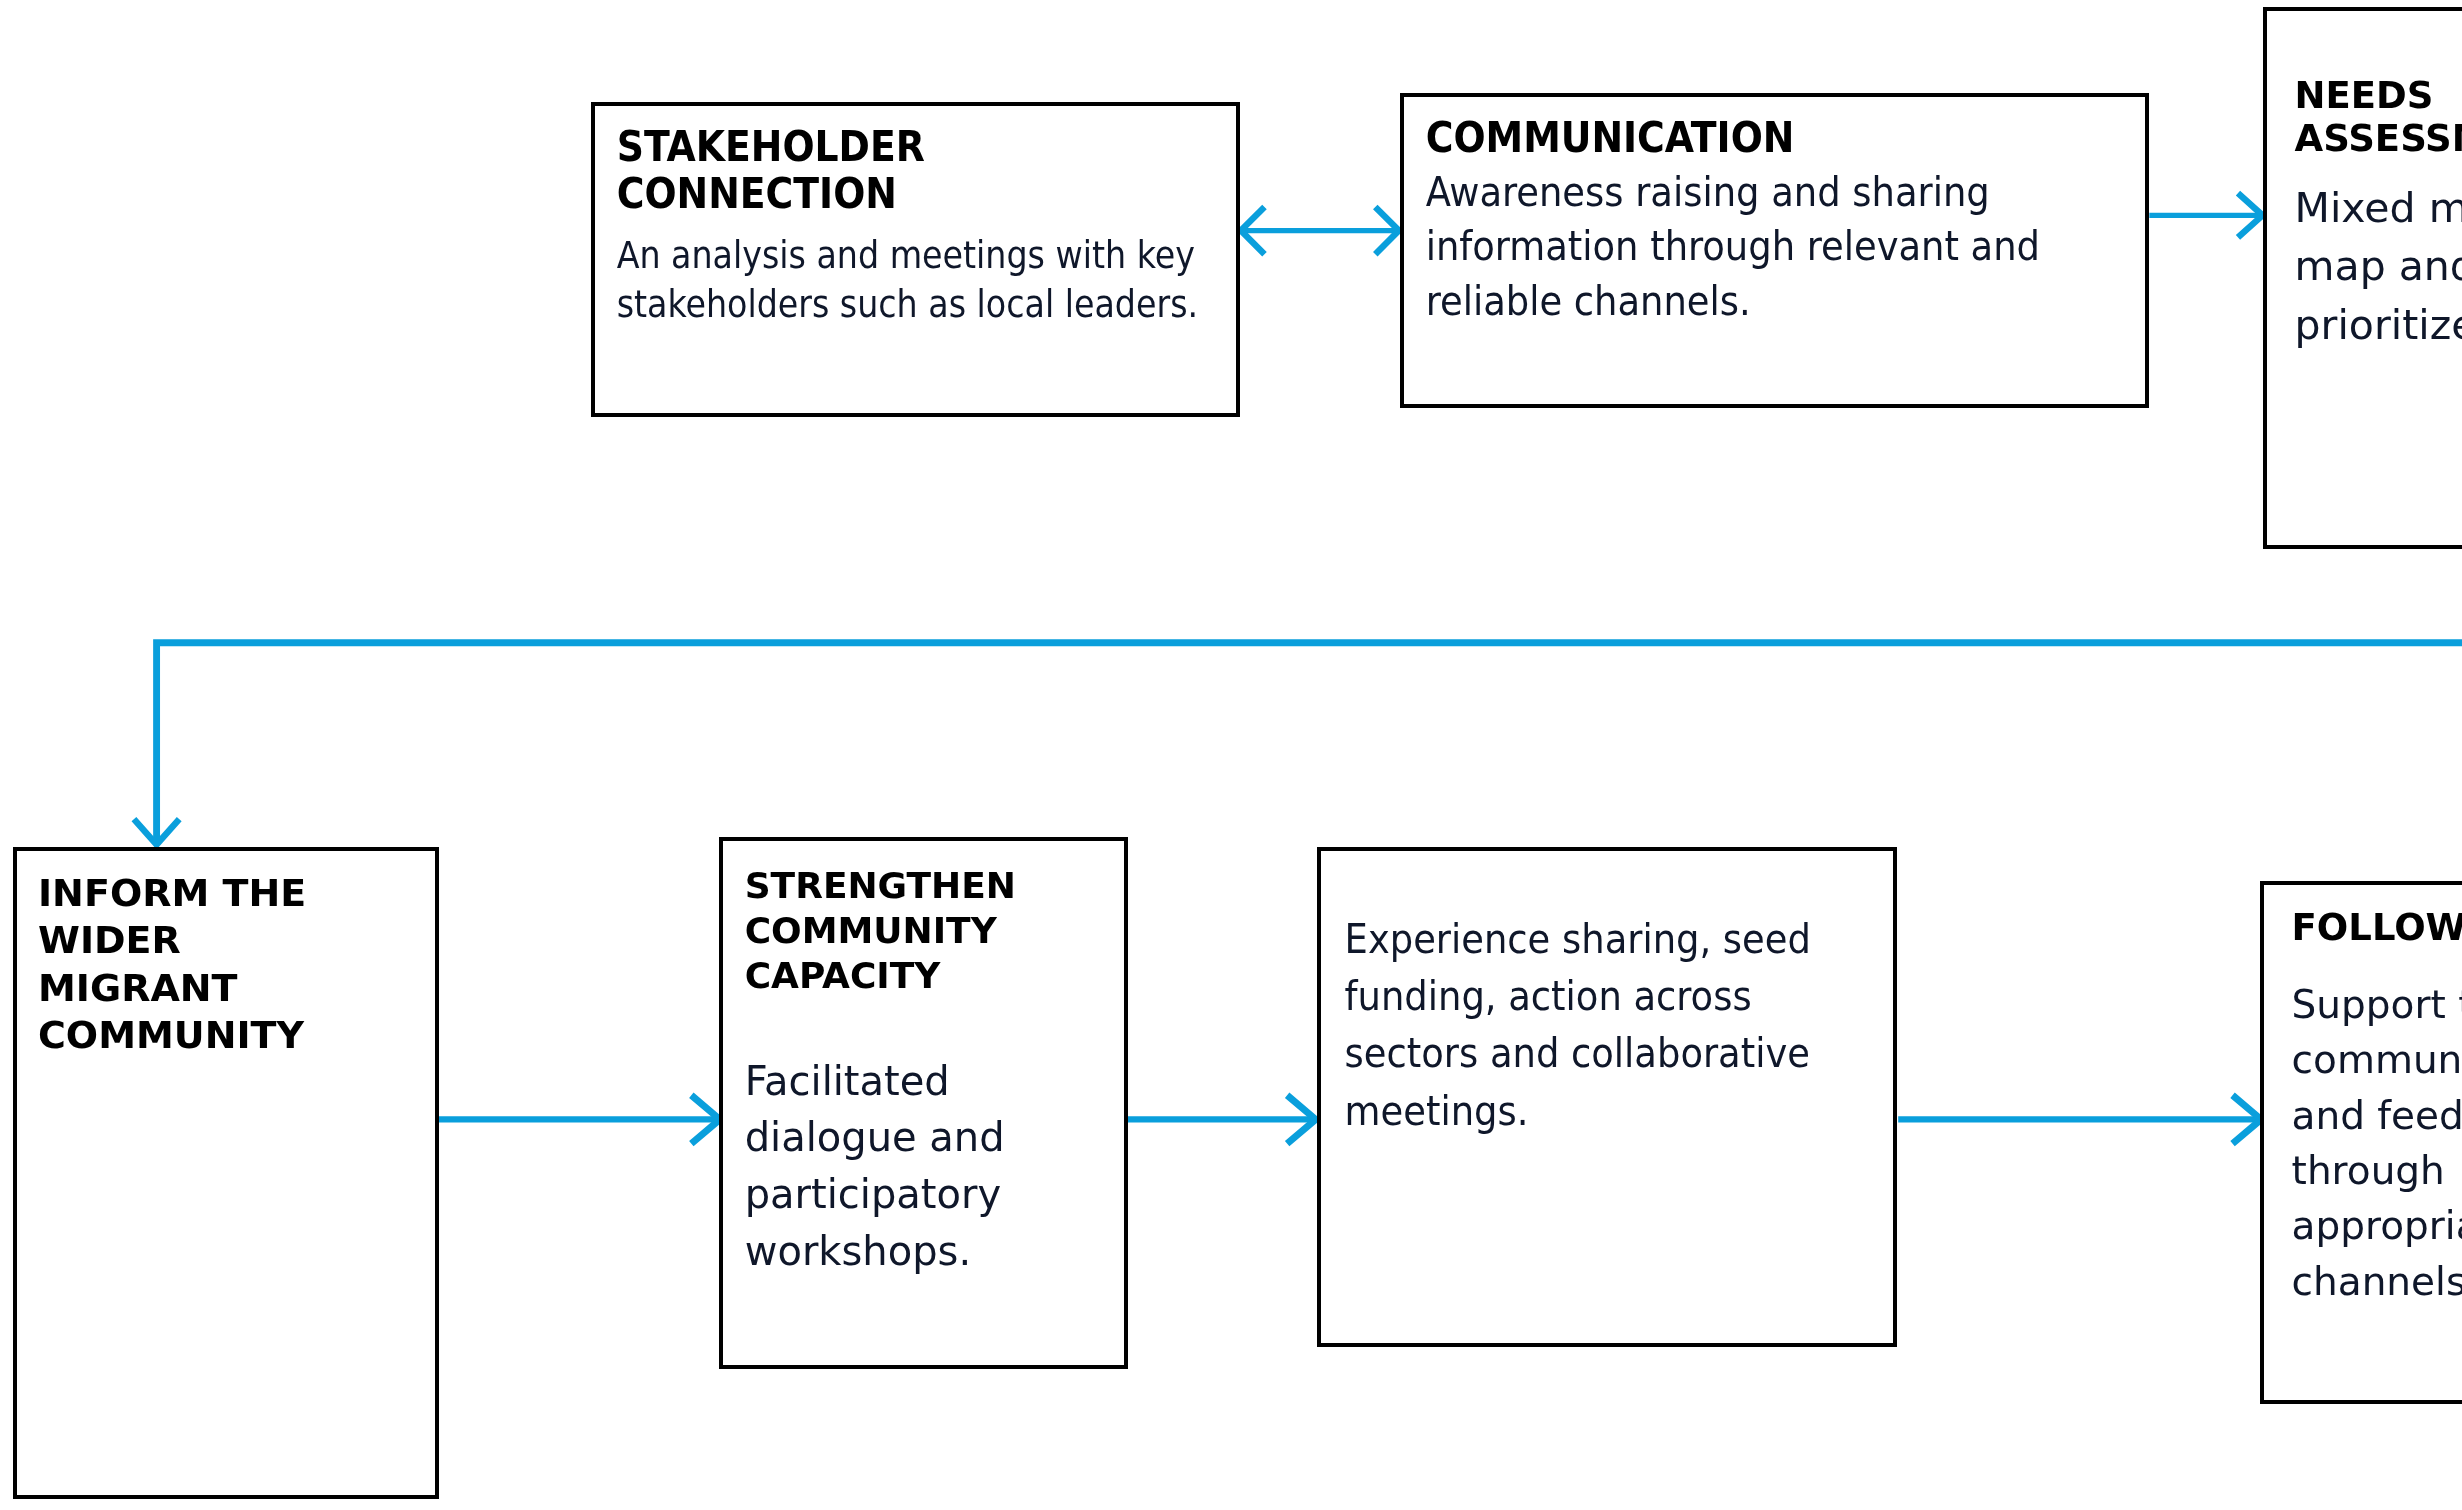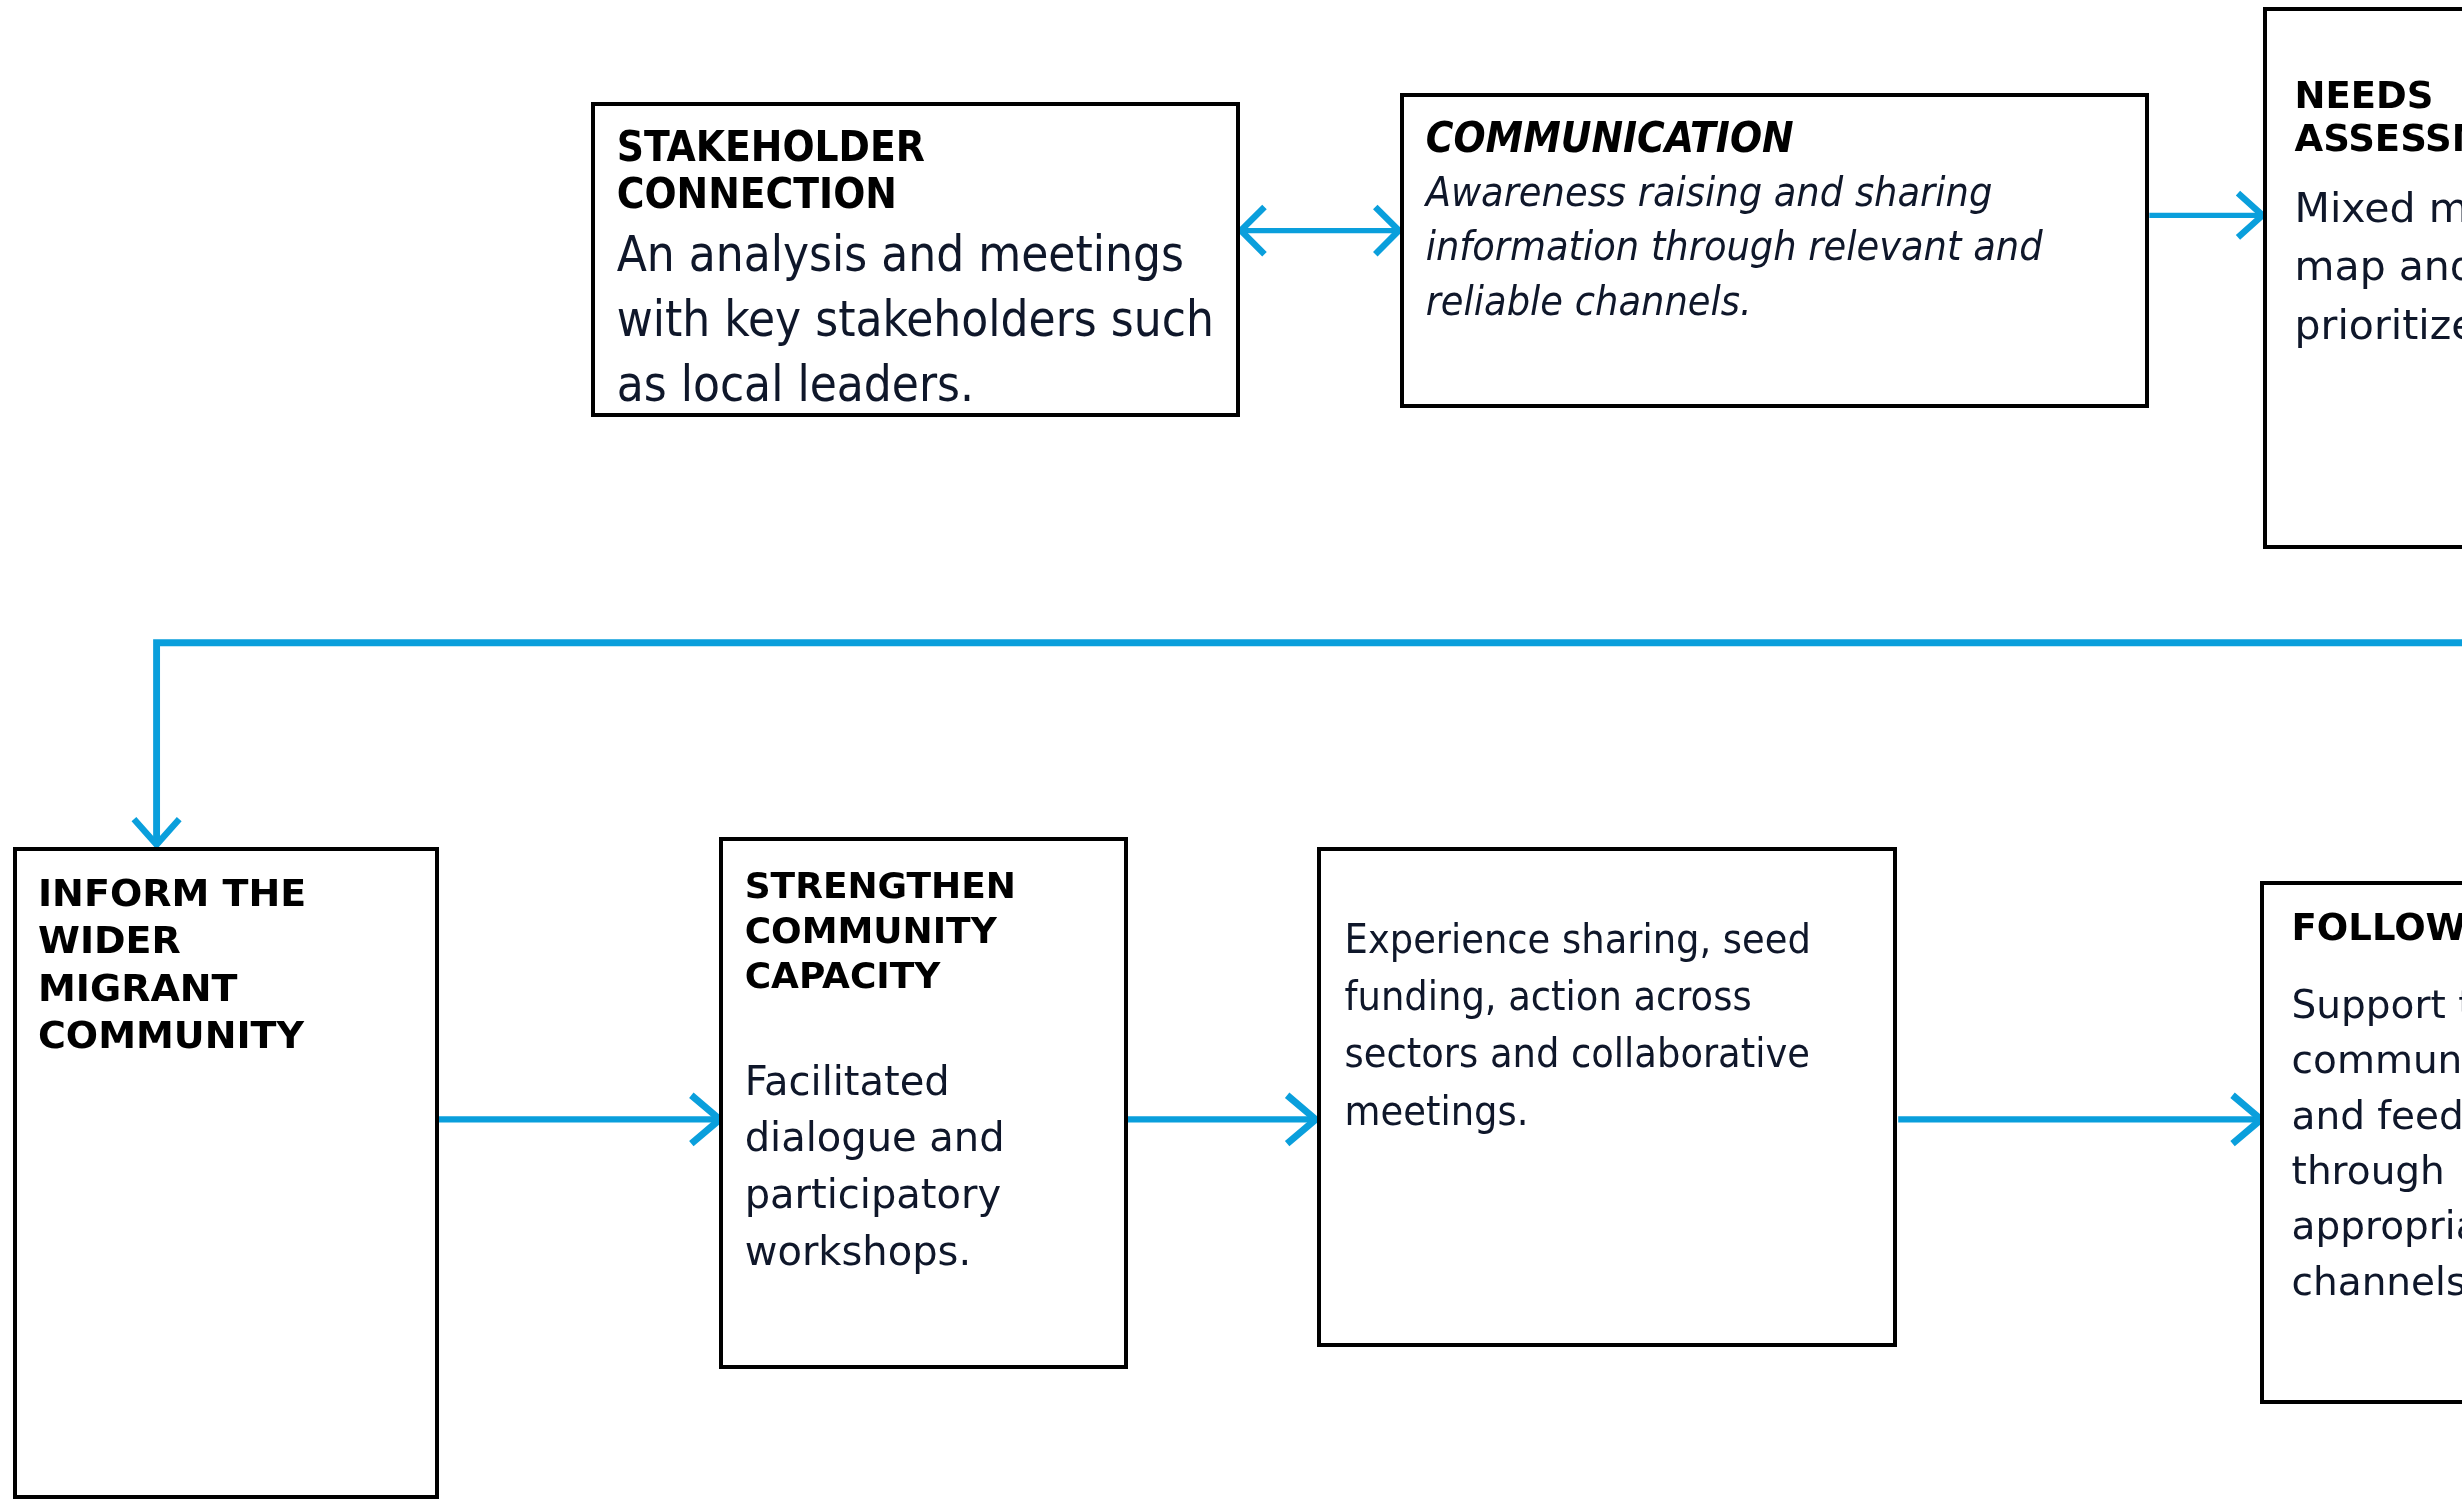--- a/index.html
+++ b/index.html
@@ -49,24 +49,24 @@
   }
   .fam-geom .node-title,
   .fam-geom .node-body {
     font-family: "DejaVu Sans", sans-serif;
   }
 
   
   #node-stakeholder { left: 591px; top: 102px;  width: 649px; height: 315px; }
   #node-stakeholder .node-inner { padding: 16.7px 21.7px 0 21.7px; }
   #node-stakeholder .node-title { font-size: 42px; line-height: 1.12; letter-spacing: 0px; }
-  #node-stakeholder .node-body  { font-size: 49px; line-height: 1.33; margin-top: 5px; }
+  #node-stakeholder .node-body  { font-size: 37px; line-height: 1.33; margin-top: 14px; }
 
   #node-communication { left: 1400px; top: 93px; width: 749px; height: 315px; }
-  #node-communication .node-inner { padding: 16.7px 21.7px 0 21.7px; font-style: italic; }
+  #node-communication .node-inner { padding: 16.7px 21.7px 0 21.7px; }
   #node-communication .node-title { font-size: 42px; line-height: 1.12; }
   #node-communication .node-body  { font-size: 41px; line-height: 1.33; margin-top: 3.9px; }
 
   #node-needs { left: 2263px; top: 7.4px; width: 450px; height: 542px; }
   #node-needs .node-inner { padding: 64px 22.7px 0 27.6px; }
   #node-needs .node-title { font-size: 37px; line-height: 1.15; }
   #node-needs .node-body  { font-size: 41px; line-height: 1.42; margin-top: 18.7px; }
 
   #node-inform { left: 13.3px; top: 847px; width: 426px; height: 652px; }
   #node-inform .node-inner { padding: 18.7px 18.7px 0 20.7px; }

